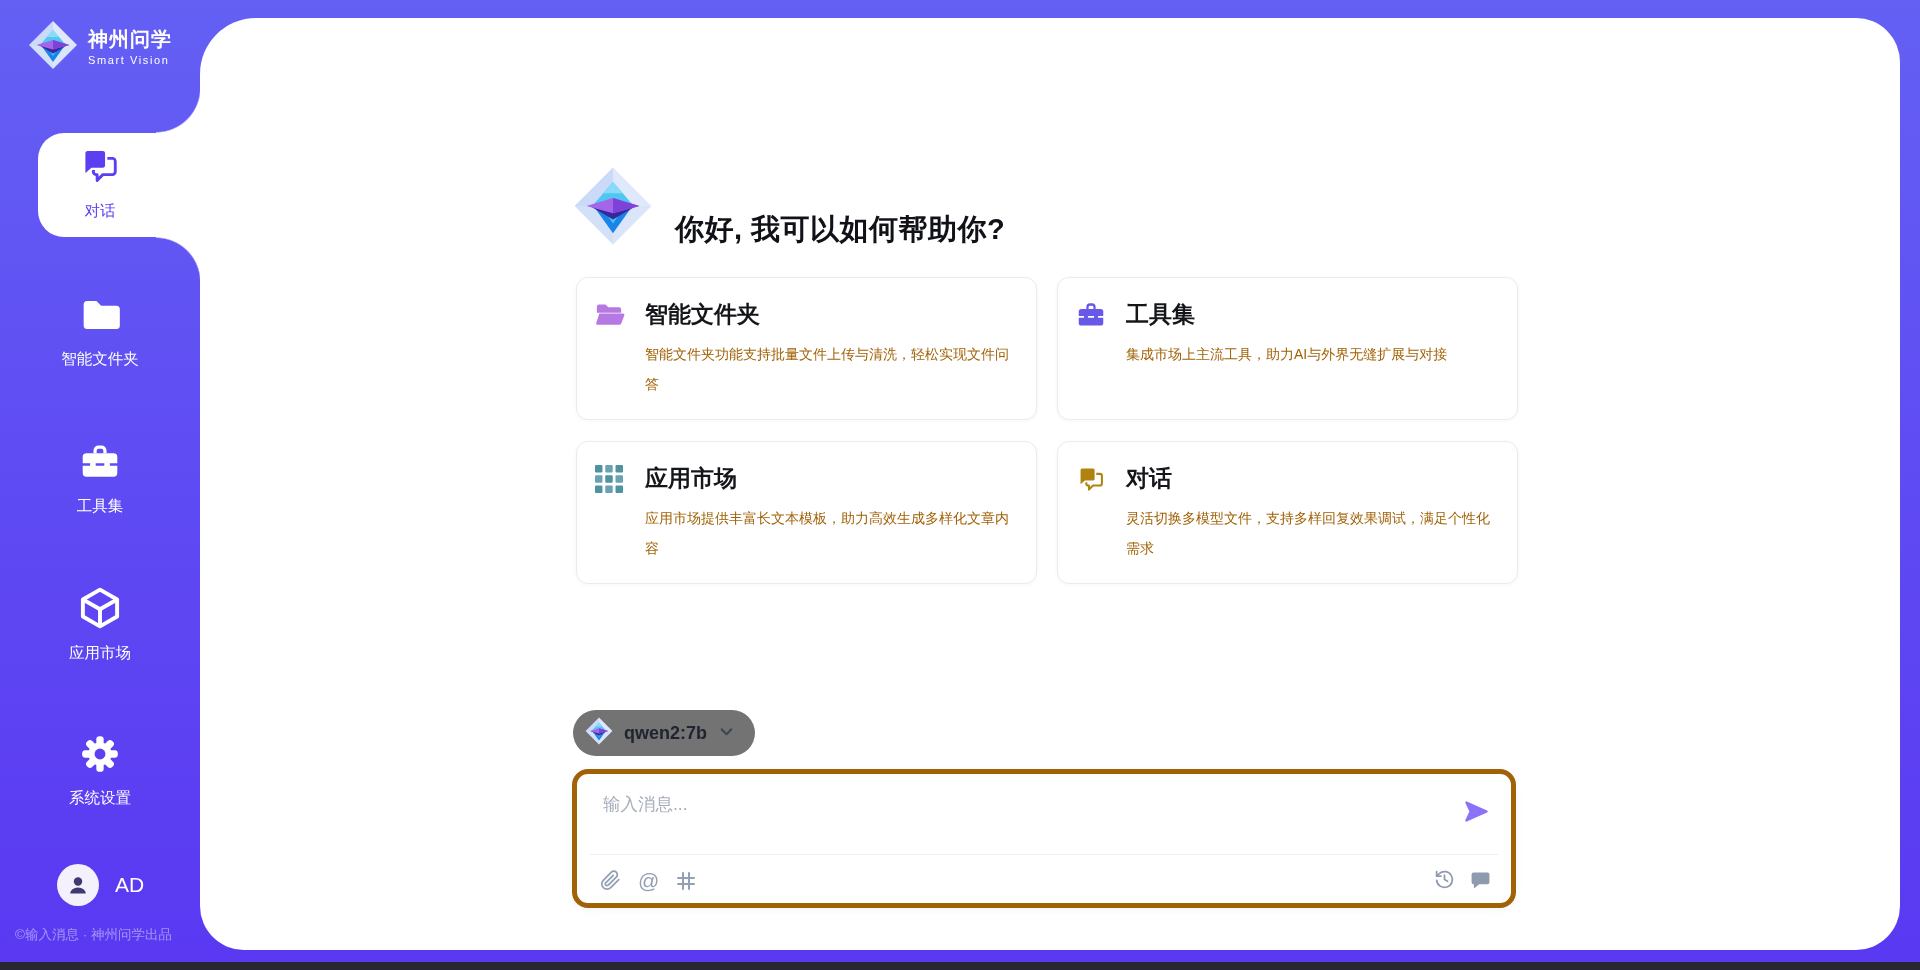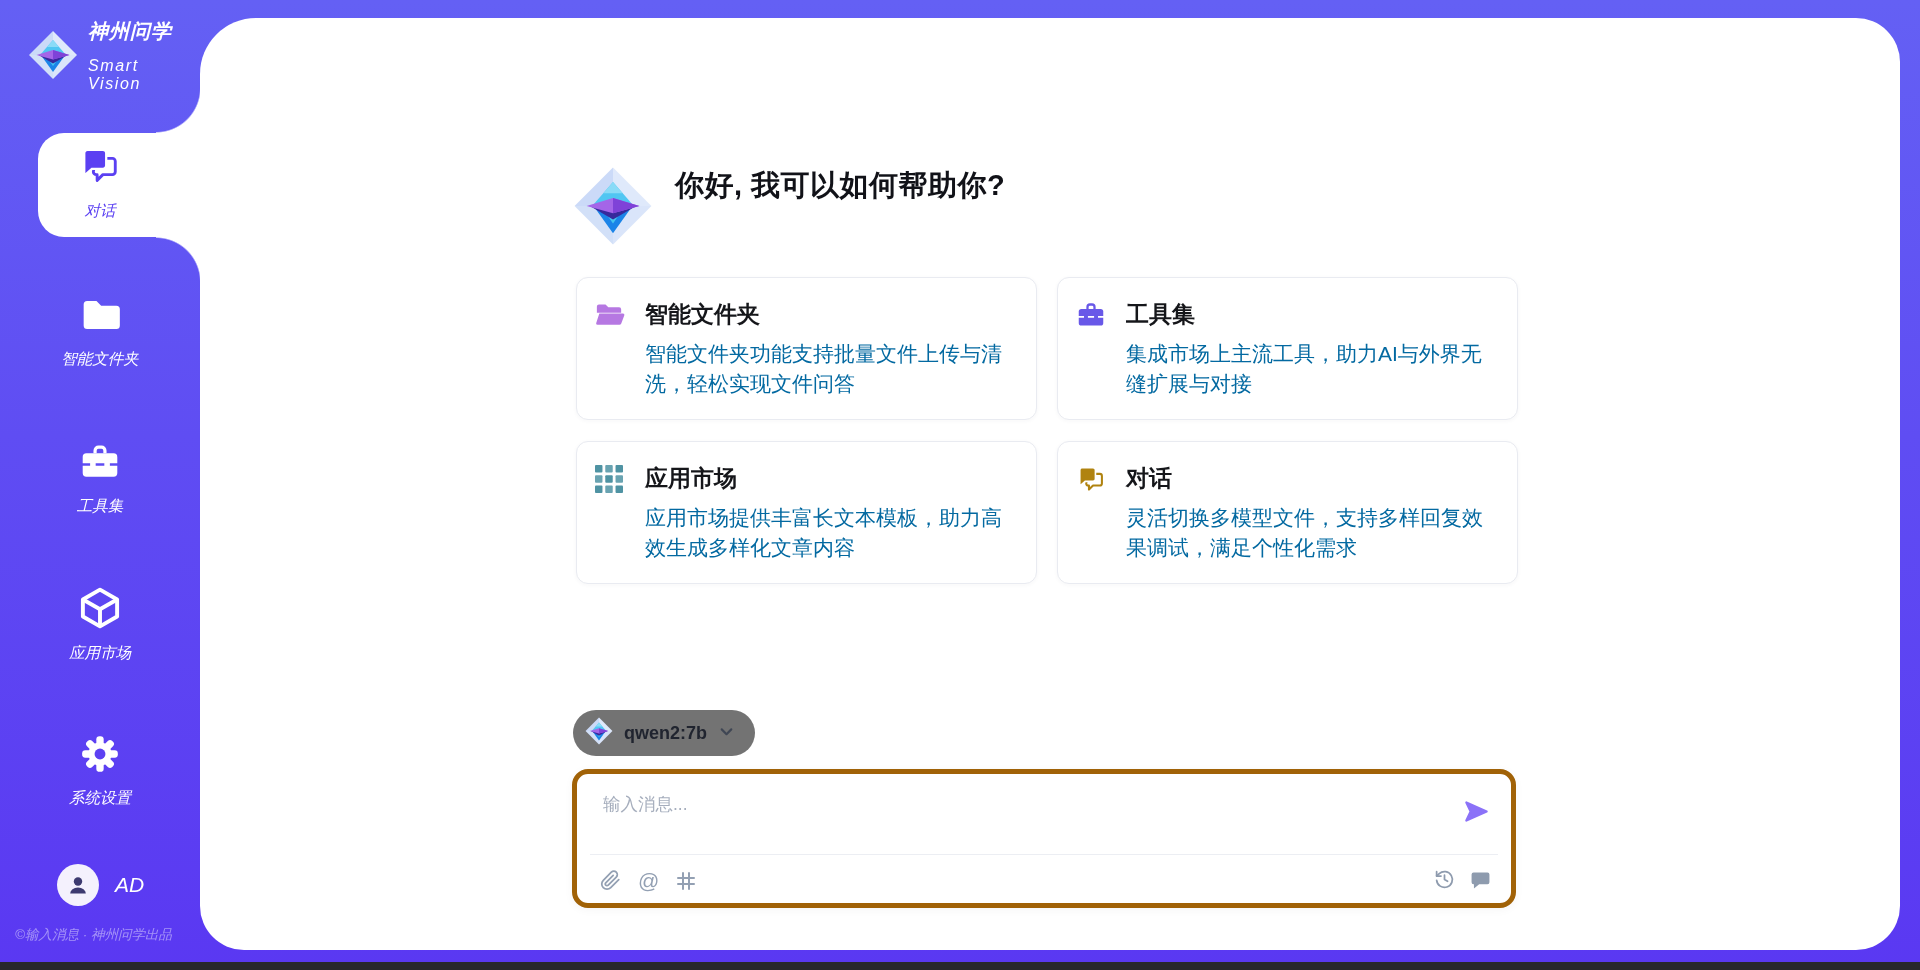--- a/index.html
+++ b/index.html
@@ -9,55 +9,55 @@
     background:linear-gradient(180deg,#6460f4 0%,#5f4df3 45%,#5a38f2 100%);
   }
   
   .bottom-bar{position:absolute;left:0;bottom:0;width:1920px;height:8px;background:#28272e;}
   
   .panel{
     position:absolute;left:200px;top:18px;width:1700px;height:932px;
     background:#ffffff;border-radius:56px 44px 44px 44px;
   }
   
-  .sidebar{position:absolute;left:0;top:0;width:172px;height:970px;z-index:5;font-style:italic;}
+  .sidebar{position:absolute;left:0;top:0;width:172px;height:970px;z-index:5;}
   .logo{position:absolute;left:28px;top:20px;display:flex;align-items:center;gap:10px;}
   .logo-text{display:flex;flex-direction:column;line-height:1.15;}
   .logo-name{color:#fff;font-size:20px;font-weight:700;letter-spacing:1px;}
-  .logo-tagline{color:#fff;font-size:16px;letter-spacing:1.6px;margin-top:14px;}
+  .logo-tagline{color:#fff;font-size:11px;letter-spacing:1.6px;margin-top:3px;}
   
   .active-tab{position:absolute;left:38px;top:133px;width:163px;height:104px;background:#fff;border-radius:26px 0 0 26px;z-index:1;}
   .concave{position:absolute;left:156px;width:45px;height:45px;z-index:1;}
   .concave.top{top:88px;background:radial-gradient(circle 45px at 0 0,rgba(0,0,0,0) 0,rgba(0,0,0,0) 43.5px,#fff 45px);}
   .concave.bottom{top:237px;background:radial-gradient(circle 45px at 0 100%,rgba(0,0,0,0) 0,rgba(0,0,0,0) 43.5px,#fff 45px);}
   .nav-item{position:absolute;left:0;width:200px;display:flex;flex-direction:column;align-items:center;gap:9px;color:#fff;cursor:pointer;z-index:6;}
   .nav-item .nav-label{font-size:15.5px;}
   .nav-item.active{color:#5b40f2;}
   .nav-item.active .nav-label{font-weight:500;}
   .nav-chat{top:146px;}
   .nav-folder{top:294px;}
   .nav-tools{top:441px;}
   .nav-market{top:586px;}
   .nav-settings{top:733px;}
   .user-row{position:absolute;left:57px;top:864px;display:flex;align-items:center;gap:16px;z-index:6;}
   .avatar{width:42px;height:42px;border-radius:50%;background:#f4f1fd;display:flex;align-items:center;justify-content:center;}
   .user-name{color:#fff;font-size:21px;}
   .copyright{position:absolute;left:15px;top:926px;color:rgba(255,255,255,0.45);font-size:13.5px;z-index:6;white-space:nowrap;}
   
-  .greeting{position:absolute;left:573px;top:166px;display:flex;align-items:flex-start;z-index:2;}
+  .greeting{position:absolute;left:573px;top:166px;display:flex;align-items:flex-end;z-index:2;}
   .greeting-text{margin-left:22px;font-size:29px;font-weight:700;color:#111218;letter-spacing:0.5px;}
   .cards{position:absolute;left:576px;top:277px;display:grid;grid-template-columns:461px 461px;column-gap:20px;row-gap:21px;z-index:2;}
   .card{box-sizing:border-box;background:#fff;border:1px solid #e9ebf1;border-radius:12px;padding:21px 24px 20px 18px;display:flex;gap:20px;box-shadow:0 1px 4px rgba(40,40,80,0.04);cursor:pointer;}
   .card-icon{flex:0 0 30px;margin-top:2px;}
   .card-icon.c0{color:#b678e2;}
   .card-icon.c1{color:#6858e8;}
   .card-icon.c2{color:#4f93a3;}
   .card-icon.c3{color:#b08310;}
   .card-title{font-size:23px;font-weight:700;color:#15161a;margin:0 0 9px 0;}
-  .card-desc{font-size:21px;line-height:30px;color:#0369a1;width:374px;}
+  .card-desc{font-size:14px;line-height:30px;color:#a16207;width:374px;}
   .model-pill{position:absolute;left:573px;top:710px;height:46px;display:inline-flex;align-items:center;gap:11px;padding:0 20px 0 12px;border-radius:24px;background:#737373;z-index:2;cursor:pointer;}
   .model-name{font-size:18px;font-weight:600;color:#20242f;}
   .composer{position:absolute;left:572px;top:769px;width:944px;height:139px;box-sizing:border-box;background:#fff;border:5px solid #a16207;border-radius:16px;box-shadow:0 2px 10px rgba(30,30,60,0.04);z-index:2;}
   .composer textarea{position:absolute;left:24px;top:16px;width:850px;height:56px;border:none;outline:none;resize:none;background:transparent;font-family:"Liberation Sans","DejaVu Sans",sans-serif;font-size:17.5px;color:#333846;}
   .composer textarea::placeholder{color:#a6aebd;}
   .send-btn{position:absolute;right:18px;top:20px;width:34px;height:34px;display:flex;align-items:center;justify-content:center;cursor:pointer;color:#8b72f8;}
   .composer-divider{position:absolute;left:13px;right:13px;top:80px;height:1px;background:#eceef3;}
   .composer-left-icons{position:absolute;left:23px;top:95px;display:flex;align-items:center;gap:17px;color:#93a0b3;}
   .composer-right-icons{position:absolute;right:20px;top:95px;display:flex;align-items:center;gap:15px;color:#8e9bae;}
   .tool-icon{display:flex;align-items:center;justify-content:center;cursor:pointer;}

